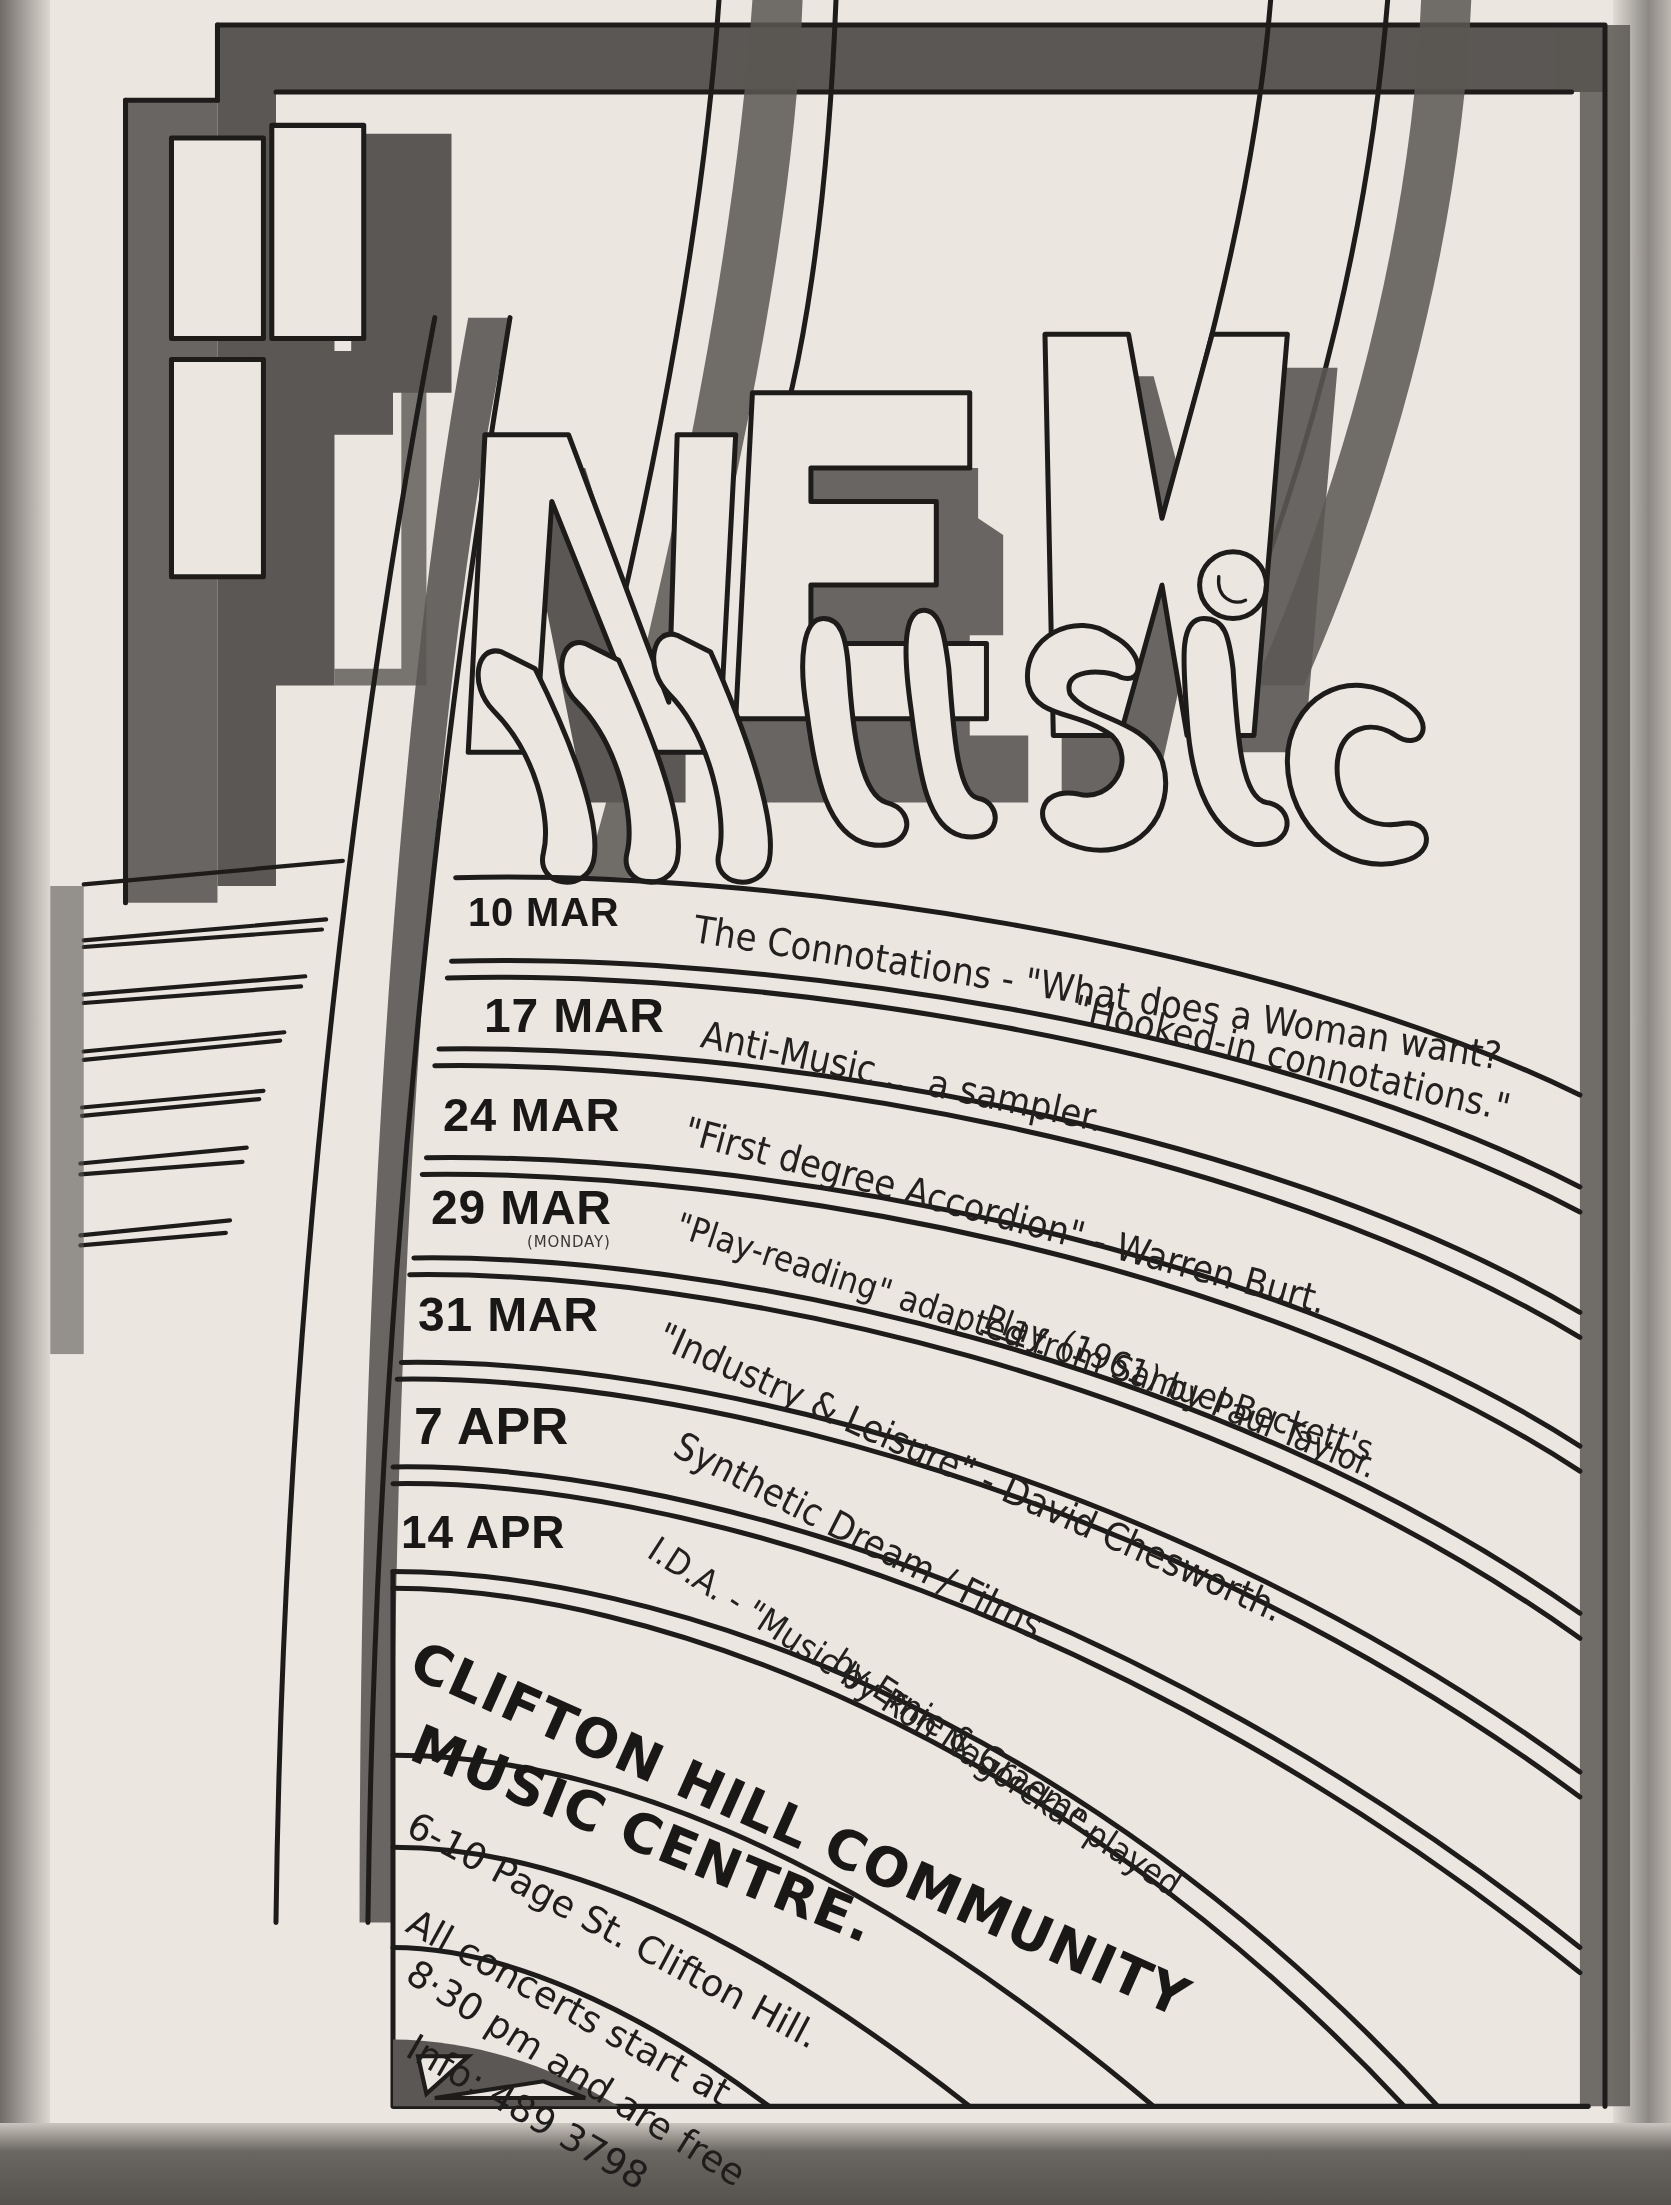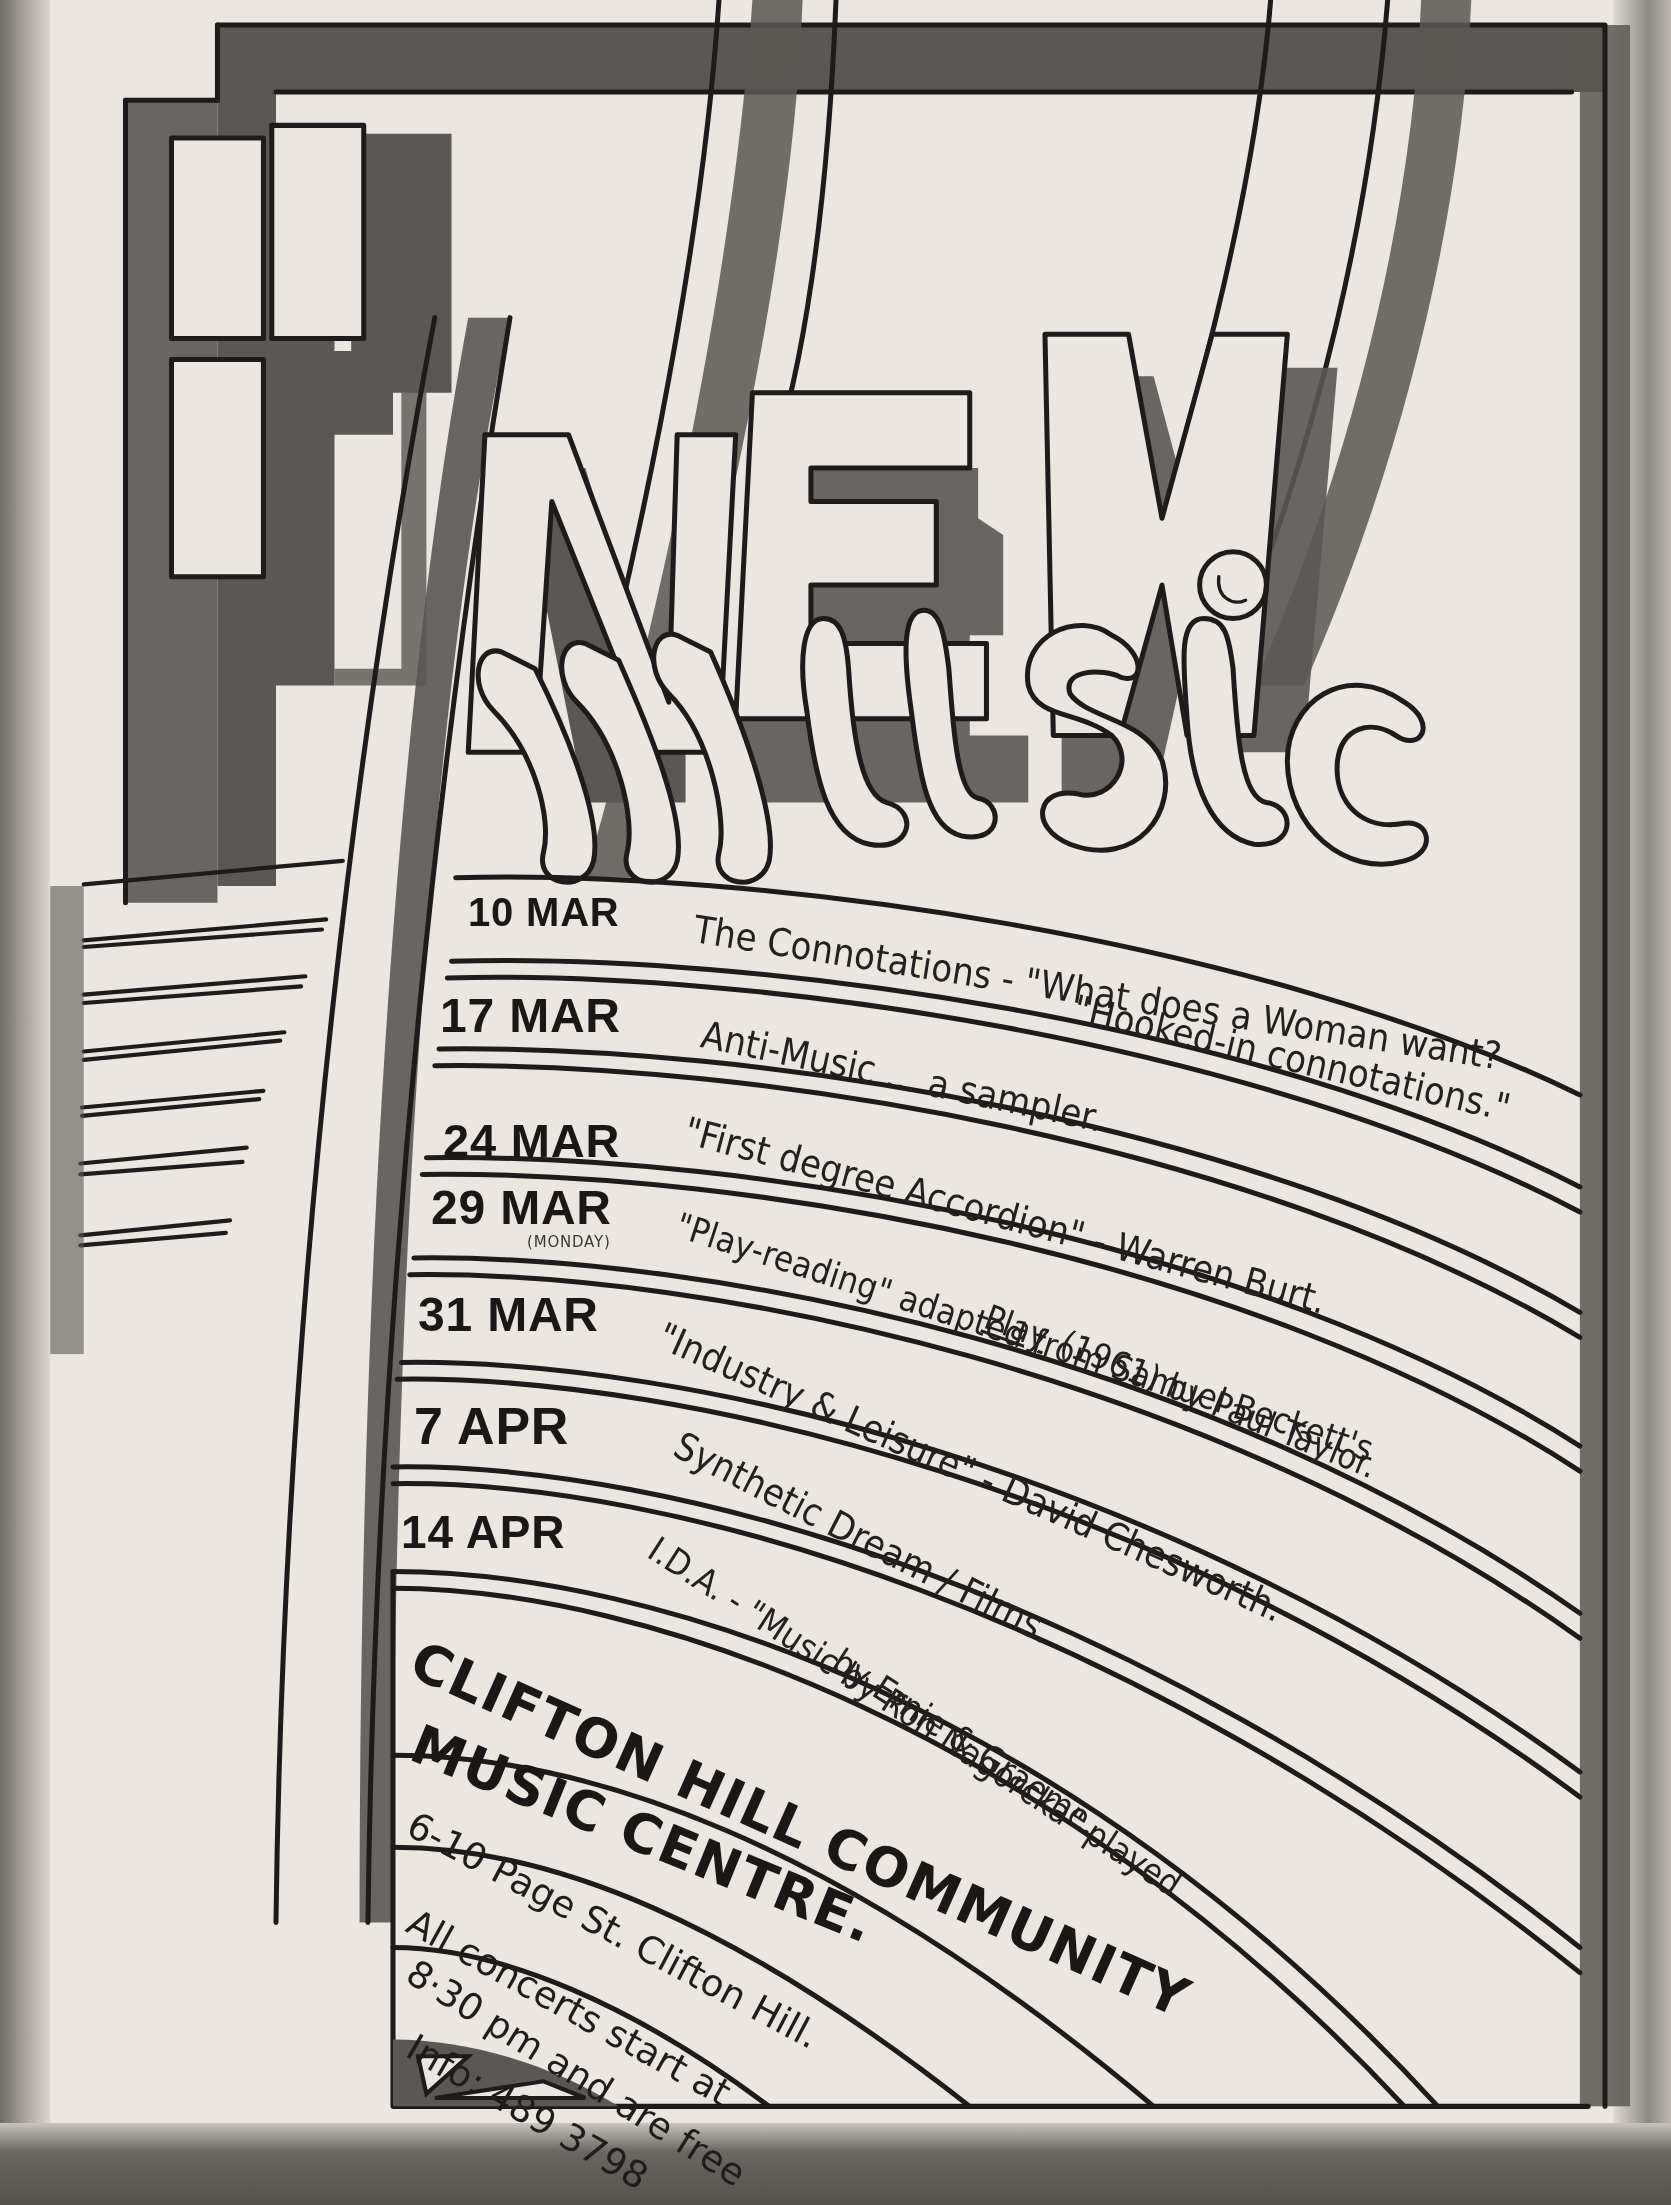--- a/index.html
+++ b/index.html
@@ -178,26 +178,26 @@
 <span class="title-word" style="left:502px;top:669px;">music</span>
 
 <div>
   <div>
     <div class="date" style="left:468px;top:890px;font-size:40px;">10 MAR</div>
     <div class="desc" style="left:694px;top:907px;transform:rotate(9deg);">The Connotations - "What does a Woman want?</div>
     <div class="desc" style="left:1074px;top:986px;transform:rotate(13deg);">"Hooked-in connotations."</div>
   </div>
 
   <div>
-    <div class="date" style="left:440px;top:988px;font-size:48px;">17 MAR</div>
+    <div class="date" style="left:484px;top:988px;font-size:48px;">17 MAR</div>
     <div class="desc" style="left:702px;top:1012px;transform:rotate(12deg);">Anti-Music ... a sampler.</div>
   </div>
 
   <div>
-    <div class="date" style="left:443px;top:1087px;font-size:47px;margin-top:26px;">24 MAR</div>
+    <div class="date" style="left:443px;top:1087px;font-size:47px;">24 MAR</div>
     <div class="desc" style="left:685px;top:1108px;transform:rotate(15deg);">"First degree Accordion" - Warren Burt.</div>
   </div>
 
   <div>
     <div class="date" style="left:431px;top:1180px;font-size:48px;">29 MAR</div>
     <div class="monday" style="left:527px;top:1233px;text-align:center;">(MONDAY)</div>
     <div class="desc desc-sm" style="left:677px;top:1204px;transform:rotate(18deg);">"Play-reading" adapted from Samuel Beckett's</div>
     <div class="desc desc-sm underline" style="left:986px;top:1296px;transform:rotate(20deg);">Play</div>
     <div class="desc desc-sm" style="left:1062px;top:1321px;transform:rotate(22deg);"> (1961) by Paul Taylor.</div>
   </div>

